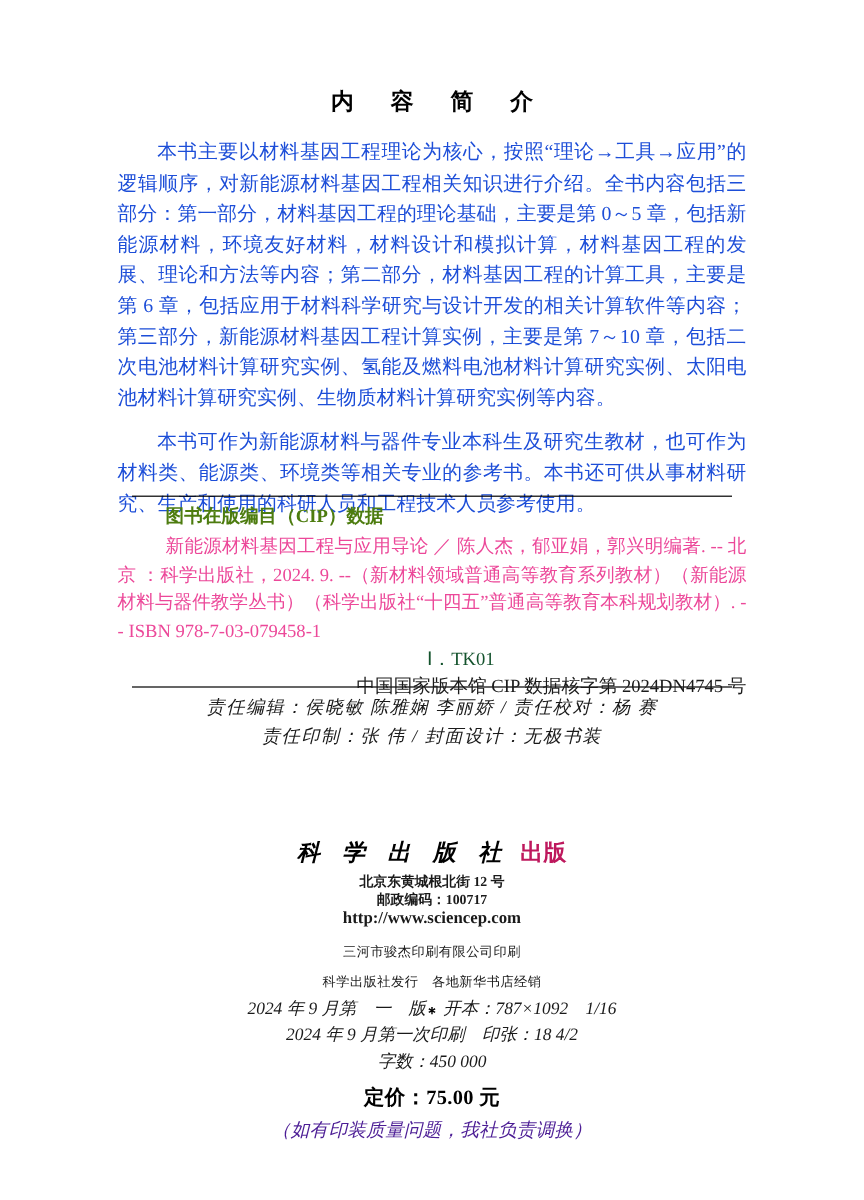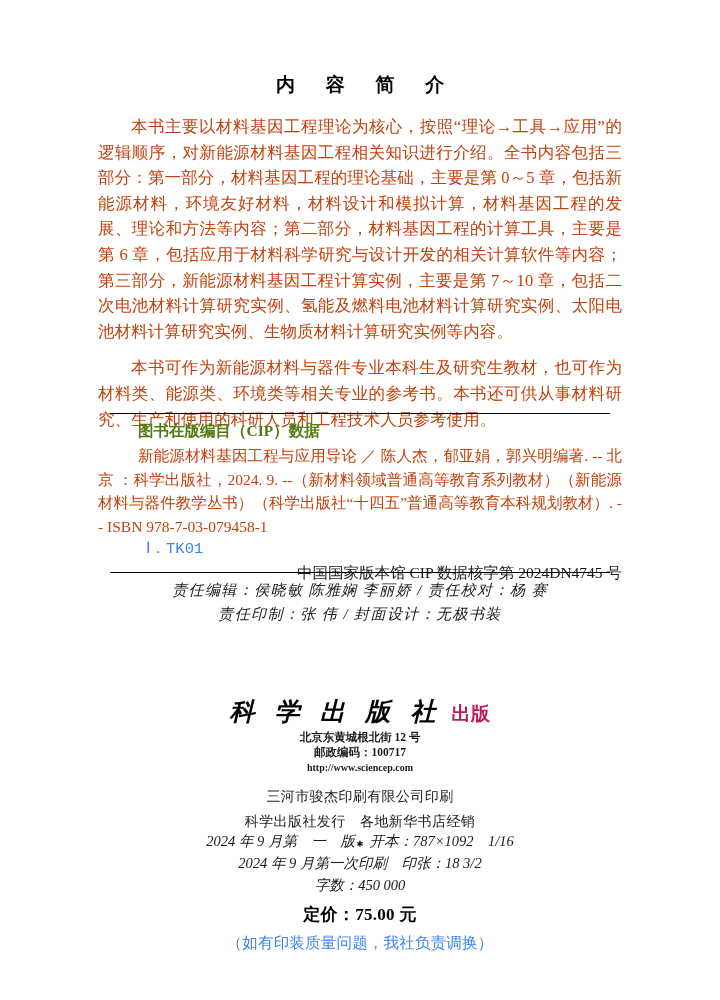--- a/index.html
+++ b/index.html
@@ -43,21 +43,21 @@
     font-family: "Liberation Serif", "DejaVu Serif", serif;
   }
 
   .abstract-para {
     font-size: 16.5px;
     line-height: 25.6px;
     text-align: justify;
     text-justify: inter-ideograph;
     text-indent: 33px;
     margin: 0;
-    color: #c2410c;
+    color: #1d4ed8;
     letter-spacing: 0.1px;
   }
   .abstract-para + .abstract-para { margin-top: 11px; font-family: Liberation Serif, serif; }
 
   
   .rule {
     position: absolute;
     left: 110px;
     width: 500px;
     height: 0;
@@ -81,29 +81,30 @@
     text-indent: 40px;
     color: #4d7c0f;
   }
   .cip-body {
     font-size: 15.5px;
     line-height: 23.6px;
     margin: 0;
     text-indent: 40px;
     text-align: justify;
     text-justify: inter-ideograph;
-    color: #c2410c;
+    color: #ec4899;
   }
   .cip-class {
     font-size: 15.5px;
     line-height: 23px;
     margin: 0;
     text-indent: 48px;
-    font-family: Liberation Mono, monospace;
-    color: #3b82f6;
+    font-family: Liberation Serif, serif;
+    color: #14532d;
+    text-align: center;
   }
   .cip-verify {
     font-size: 15.5px;
     line-height: 23px;
     margin: 0;
     text-indent: 48px;
     color: #1a1a1a;
     text-align: right;
   }
 
@@ -132,21 +133,21 @@
     top: 700px;
     width: 524px;
     text-align: center;
   }
   .pub-logo-line {
     margin: 0 0 3px 0;
     line-height: 24px;
     white-space: nowrap;
   }
   .pub-name {
-    font-size: 25px;
+    font-size: 19px;
     font-weight: bold;
     font-style: italic;
     letter-spacing: 7px;
     font-family: "Liberation Serif", "DejaVu Serif", serif;
     color: #000;
   }
   .pub-verb {
     font-size: 19px;
     font-weight: bold;
     margin-left: 9px;
@@ -154,29 +155,29 @@
     color: #be185d;
   }
   .pub-addr {
     font-size: 11.5px;
     line-height: 15px;
     margin: 0;
     color: #1a1a1a;
     font-weight: bold;
   }
   .pub-url {
-    font-size: 10px;
+    font-size: 14px;
     line-height: 15px;
     margin: 0 0 9px 0;
     color: #1a1a1a;
     font-weight: bold;
     font-family: "Liberation Serif", "DejaVu Serif", serif;
   }
   .pub-printer, .pub-distrib {
-    font-size: 14px;
+    font-size: 11px;
     line-height: 25px;
     margin: 0;
     color: #1a1a1a;
     letter-spacing: 0.4px;
   }
   .asterisk {
     font-size: 13px;
     line-height: 18px;
     margin: 3px 0 2px 0;
     font-weight: bold;
@@ -204,22 +205,23 @@
     font-weight: bold;
     line-height: 28px;
     margin: 5px 0 1px 0;
     color: #000;
     letter-spacing: 0.3px;
   }
   .note-line {
     font-size: 15.5px;
     line-height: 26px;
     margin: 0;
-    color: #3b82f6;
+    color: #4c1d95;
     letter-spacing: 0.2px;
+    font-style: italic;
   }
 </style>
 </head>
 <body>
 
 <div class="page">
 
   <div class="abstract-block">
     <h1 class="abstract-title">内 容 简 介</h1>
     <p class="abstract-para">本书主要以材料基因工程理论为核心，按照“理论→工具→应用”的逻辑顺序，对新能源材料基因工程相关知识进行介绍。全书内容包括三部分：第一部分，材料基因工程的理论基础，主要是第 0～5 章，包括新能源材料，环境友好材料，材料设计和模拟计算，材料基因工程的发展、理论和方法等内容；第二部分，材料基因工程的计算工具，主要是第 6 章，包括应用于材料科学研究与设计开发的相关计算软件等内容；第三部分，新能源材料基因工程计算实例，主要是第 7～10 章，包括二次电池材料计算研究实例、氢能及燃料电池材料计算研究实例、太阳电池材料计算研究实例、生物质材料计算研究实例等内容。</p>
@@ -248,19 +250,19 @@
     <p class="pub-addr">北京东黄城根北街 12 号</p>
     <p class="pub-addr">邮政编码：100717</p>
     <p class="pub-url">http://www.sciencep.com</p>
     <p class="pub-printer">三河市骏杰印刷有限公司印刷</p>
     <p class="pub-distrib">科学出版社发行　各地新华书店经销</p>
     <p class="asterisk">＊</p>
   </div>
 
   <div class="spec-block">
     <p class="spec-line">2024 年 9 月第　一　版　开本：787×1092　1/16</p>
-    <p class="spec-line">2024 年 9 月第一次印刷　印张：18 3/2</p>
+    <p class="spec-line">2024 年 9 月第一次印刷　印张：18 4/2</p>
     <p class="spec-line">字数：450 000</p>
     <p class="price-line">定价：75.00 元</p>
     <p class="note-line">（如有印装质量问题，我社负责调换）</p>
   </div>
 
 </div>
 
 </body></html>

